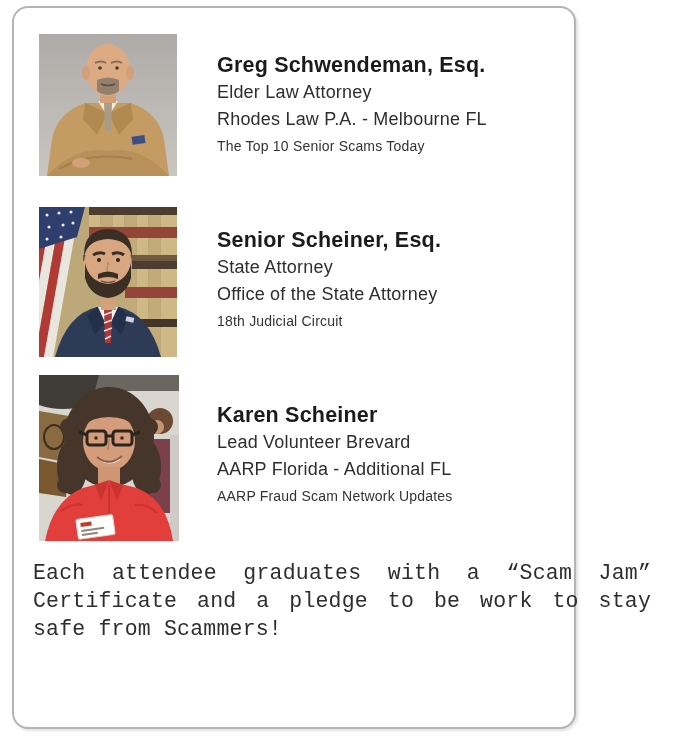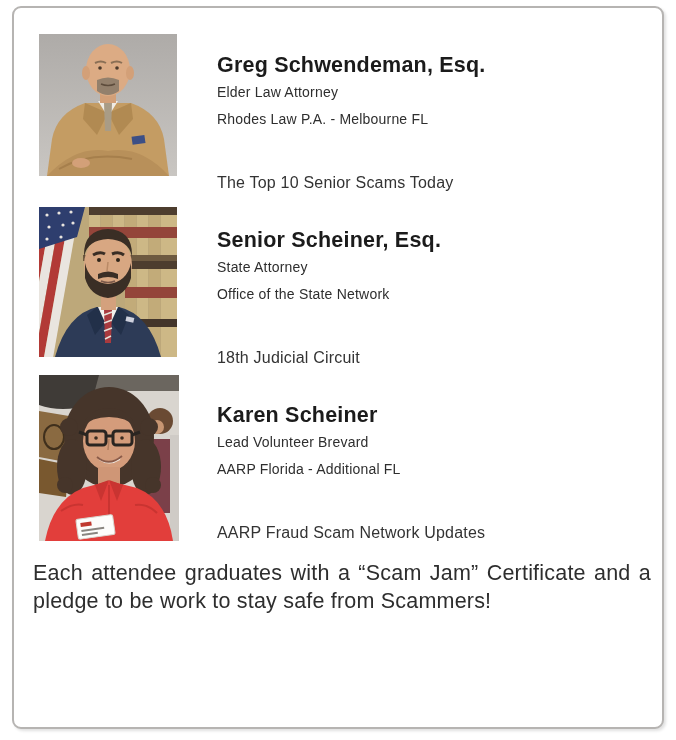--- a/index.html
+++ b/index.html
@@ -2,43 +2,43 @@
 <html><head>
 <meta charset="utf-8">
 <style>
   html,body{margin:0;padding:0;}
   body{
     width:676px;height:740px;background:#ffffff;position:relative;
     font-family:"Liberation Sans","DejaVu Sans",sans-serif;
     color:#2d2d2d;overflow:hidden;
   }
   .card{
-    position:absolute;left:12px;top:6px;width:652px;height:723px;
-    background:#ffffff;border:2px solid #b6b4b2;border-radius:9px;
+    position:absolute;left:12px;top:6px;width:564px;height:723px;
+    background:#ffffff;border:2px solid #b6b4b2;border-radius:16px;
     box-shadow:2px 2px 3px rgba(0,0,0,0.12);box-sizing:border-box;
   }
   .photo{position:absolute;left:25px;overflow:hidden;}
   .photo svg{display:block;width:100%;height:100%;}
   .photo.p1{top:26px;width:138px;height:142px;}
   .photo.p2{top:199px;width:138px;height:150px;}
   .photo.p3{top:367px;width:140px;height:166px;}
   .info{position:absolute;left:203px;width:430px;}
   .info.i1{top:44px;}
   .info.i2{top:219px;}
   .info.i3{top:394px;}
   .speaker-name{font-size:21.5px;font-weight:bold;line-height:27px;color:#1b1b1b;letter-spacing:.2px;}
-  .speaker-line{font-size:14px;line-height:27px;color:#2e2e2e;letter-spacing:.2px;}
-  .speaker-topic{font-size:16px;line-height:27px;color:#333333;letter-spacing:.2px;margin-top:36px;}
+  .speaker-line{font-size:18px;line-height:27px;color:#2e2e2e;letter-spacing:.2px;}
+  .speaker-topic{font-size:14px;line-height:27px;color:#333333;letter-spacing:.2px;}
   .copy{
     position:absolute;left:19px;top:551px;width:618px;
     font-size:21.5px;line-height:28px;color:#2e2e2e;text-align:justify;
     letter-spacing:.2px;
   }
   .copy p{margin:0 0 29px 0;}
-  .copy p:last-child{margin-bottom:9px;}
+  .copy p:last-child{margin-bottom:9px;font-family:Liberation Mono, monospace;}
 </style>
 </head>
 <body>
 
 <div class="card">
 
   <div class="photo p1">
     <svg viewBox="0 0 138 142" preserveAspectRatio="none">
       <defs>
         <linearGradient id="g1bg" x1="0" y1="0" x2="0" y2="1">
@@ -138,21 +138,21 @@
       <path d="M54 48 q7 -4 12 -1" stroke="#3a2e25" stroke-width="3" fill="none"></path>
       <path d="M73 47 q7 -3 12 1" stroke="#3a2e25" stroke-width="3" fill="none"></path>
       <circle cx="60" cy="53" r="2" fill="#2f2419"></circle>
       <circle cx="79" cy="53" r="2" fill="#2f2419"></circle>
       <path d="M69 55 L68 64" stroke="#b98a66" stroke-width="1.5" fill="none"></path>
     </svg>
   </div>
   <div class="info i2">
     <div class="speaker-name">Senior Scheiner, Esq.</div>
     <div class="speaker-line">State Attorney</div>
-    <div class="speaker-line">Office of the State Network</div>
+    <div class="speaker-line">Office of the State Attorney</div>
     <div class="speaker-topic">18th Judicial Circuit</div>
   </div>
 
   <div class="photo p3">
     <svg viewBox="0 0 140 166" preserveAspectRatio="none">
       <rect width="140" height="166" fill="#d9d5cf"></rect>
       <rect x="0" y="0" width="140" height="16" fill="#6b665f"></rect>
       <path d="M0 0 H60 L52 30 Q22 38 0 30 Z" fill="#3f3b37"></path>
 
       <polygon points="0,36 36,42 32,88 0,82" fill="#8a6a41"></polygon>

